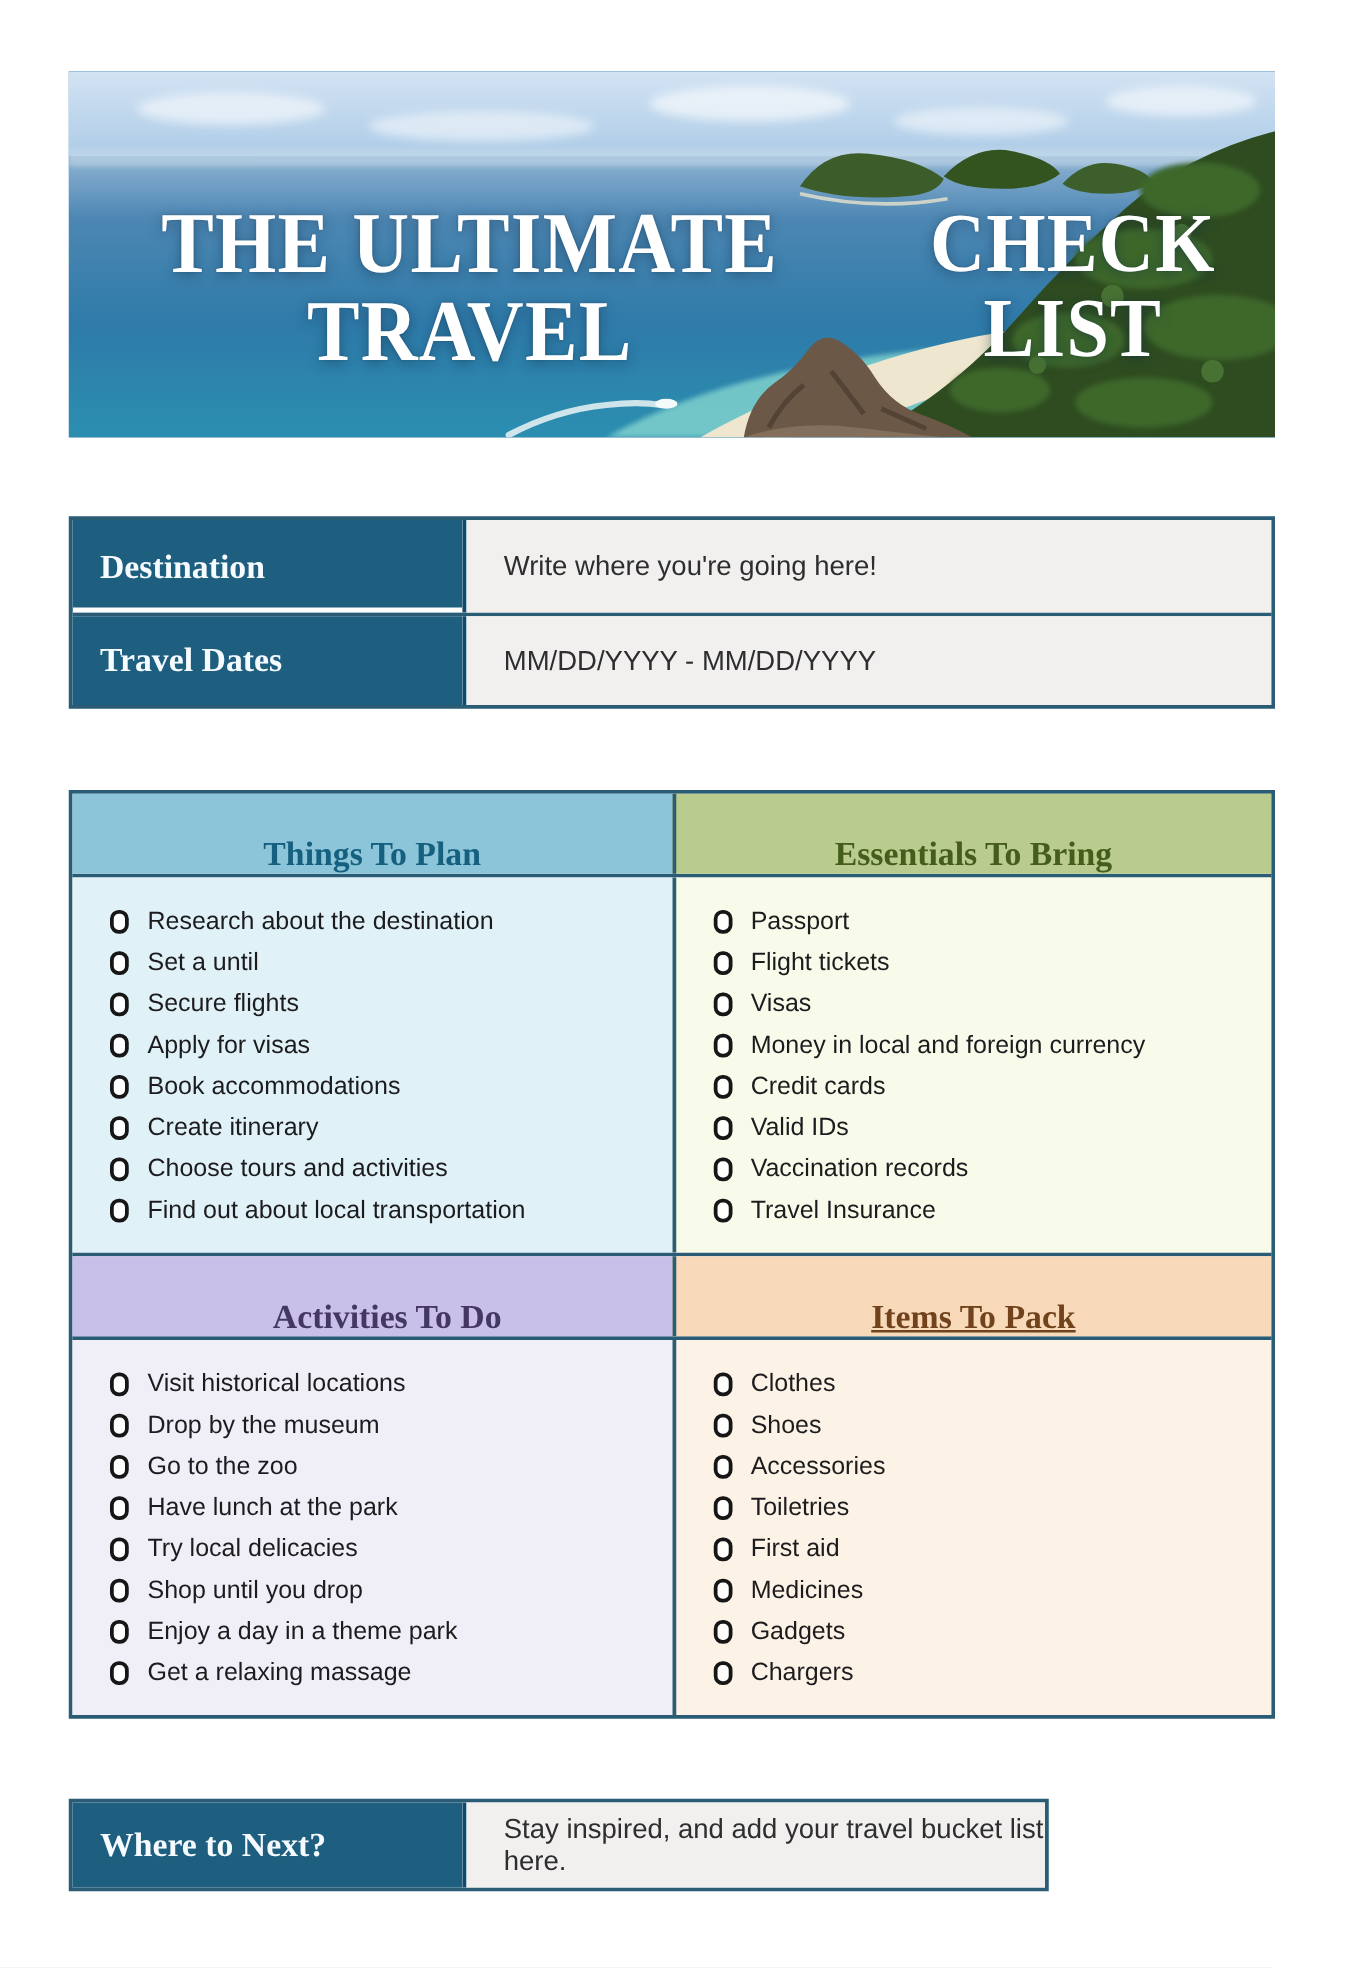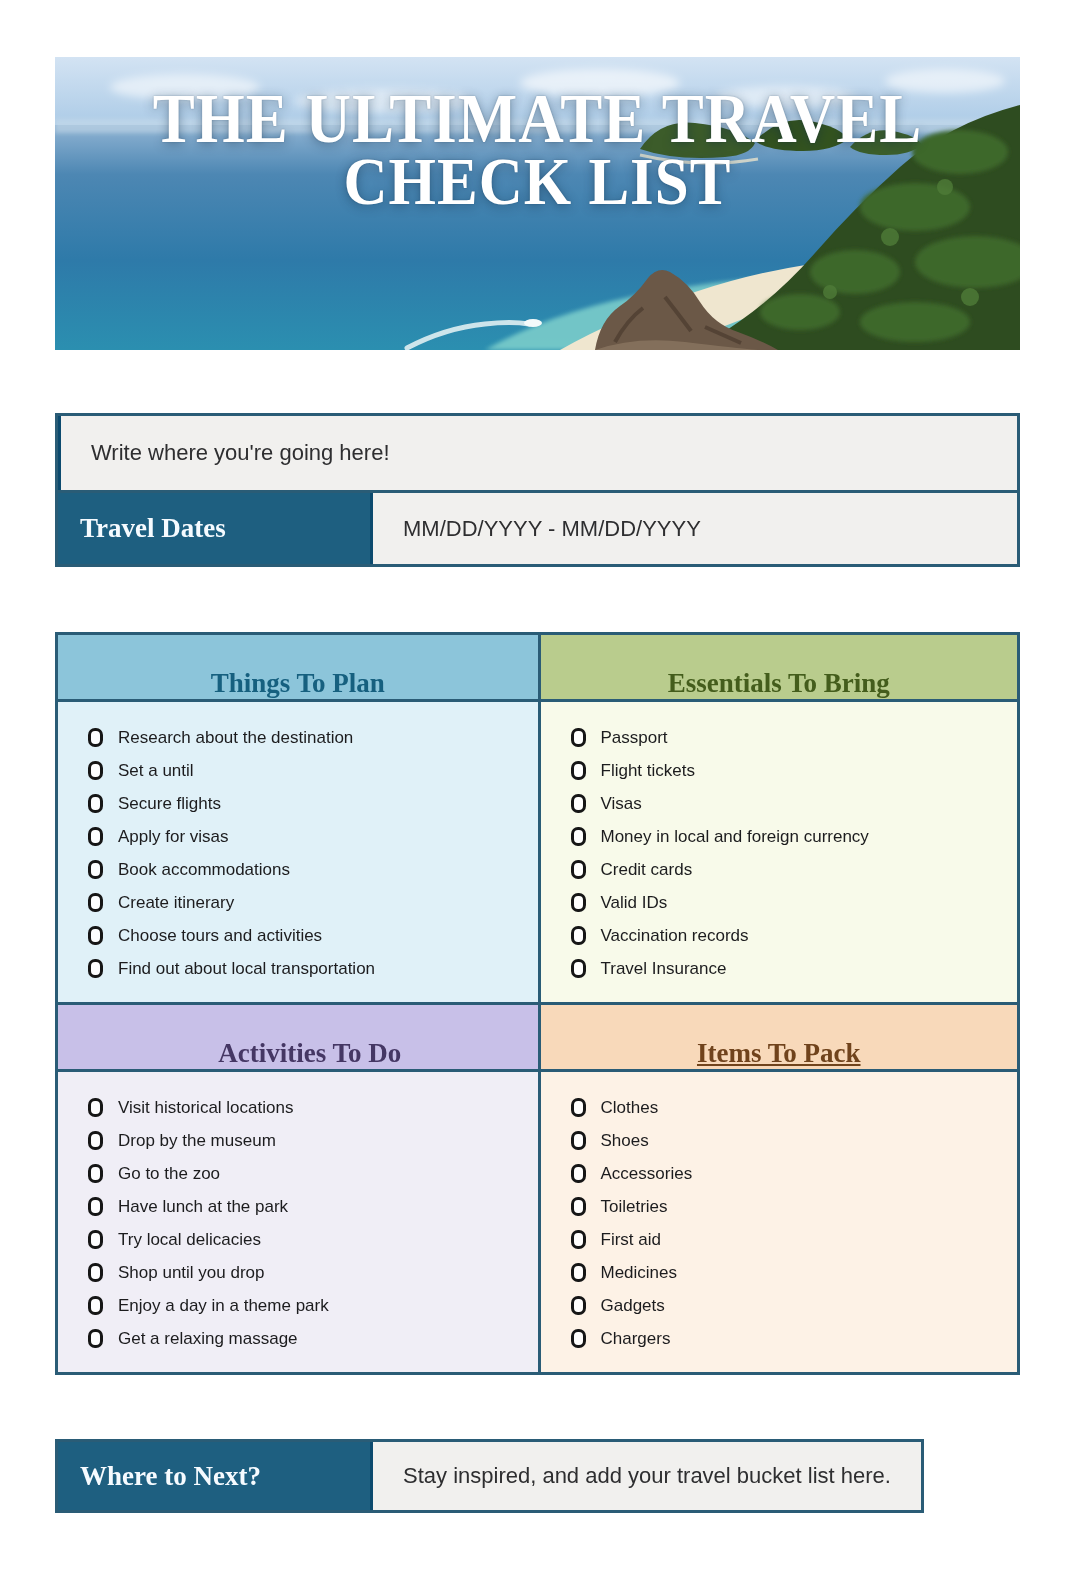--- a/index.html
+++ b/index.html
@@ -9,22 +9,22 @@
     margin:0 auto; overflow:hidden;
     font-family:"Liberation Sans", sans-serif;
   }
   
   .photo {
     position:relative; margin:57px 0 0 55px; width:965px; height:293px;
     overflow:hidden; background:#4d87b3;
   }
   .photo svg { position:absolute; inset:0; display:block; }
   .title-overlay {
-    position:absolute; inset:0; display:flex; flex-direction:column;
-    align-items:center; padding-top:30px; z-index:2;
+    position:absolute; inset:0; display:flex; flex-direction:row;
+    align-items:center; padding-top:54px; z-index:2;
   }
   .title-line {
     font-family:"Liberation Serif", serif; font-weight:700; color:#ffffff;
     letter-spacing:1px; line-height:1.02; text-align:center;
     text-shadow:0 2px 10px rgba(15,45,70,.45), 0 0 2px rgba(15,45,70,.3);
     transform:scaleY(1.1);
   }
   .title-line.l1 { font-size:63px; }
   .title-line.l2 { font-size:61px; }
   
@@ -55,23 +55,23 @@
     font-family:"Liberation Serif", serif; font-weight:700; font-size:27px;
   }
   .gcell.body { height:300px; padding:19px 8px 0 30px; }
   ul.checklist { list-style:none; }
   .check-item { display:flex; align-items:center; height:33px; gap:15px; }
   .checkbox {
     width:15px; height:19px; flex:0 0 auto;
     border:3px solid #161616; border-radius:7px;
     background:rgba(255,255,255,.92);
   }
-  .check-label { font-size:17px; color:#1c1c1e; white-space:nowrap; }
-  
-  .footer-row { margin:64px 0 0 55px; width:869px; display:flex; height:74px; }
+  .check-label { font-size:20px; color:#1c1c1e; white-space:nowrap; }
+  
+  .footer-row { margin:64px 0 0 55px; width:784px; display:flex; height:74px; }
 </style>
 </head>
 <body>
 
 <div class="page">
 
   <div class="photo">
     <svg viewBox="0 0 965 293" width="965" height="293" preserveAspectRatio="none">
       <defs>
         <linearGradient id="sky" x1="0" y1="0" x2="0" y2="1">
@@ -146,20 +146,21 @@
     </svg>
 
     <div class="title-overlay">
       <div class="title-line l1">THE ULTIMATE TRAVEL</div>
       <div class="title-line l2">CHECK LIST</div>
     </div>
   </div>
 
   <div class="info-table bordered">
     <div class="info-row">
+      <div class="label-cell">Destination</div>
       <div class="value-cell">Write where you're going here!</div>
     </div>
     <div class="info-row">
       <div class="label-cell">Travel Dates</div>
       <div class="value-cell">MM/DD/YYYY - MM/DD/YYYY</div>
     </div>
   </div>
 
   <div class="grid bordered">
 

